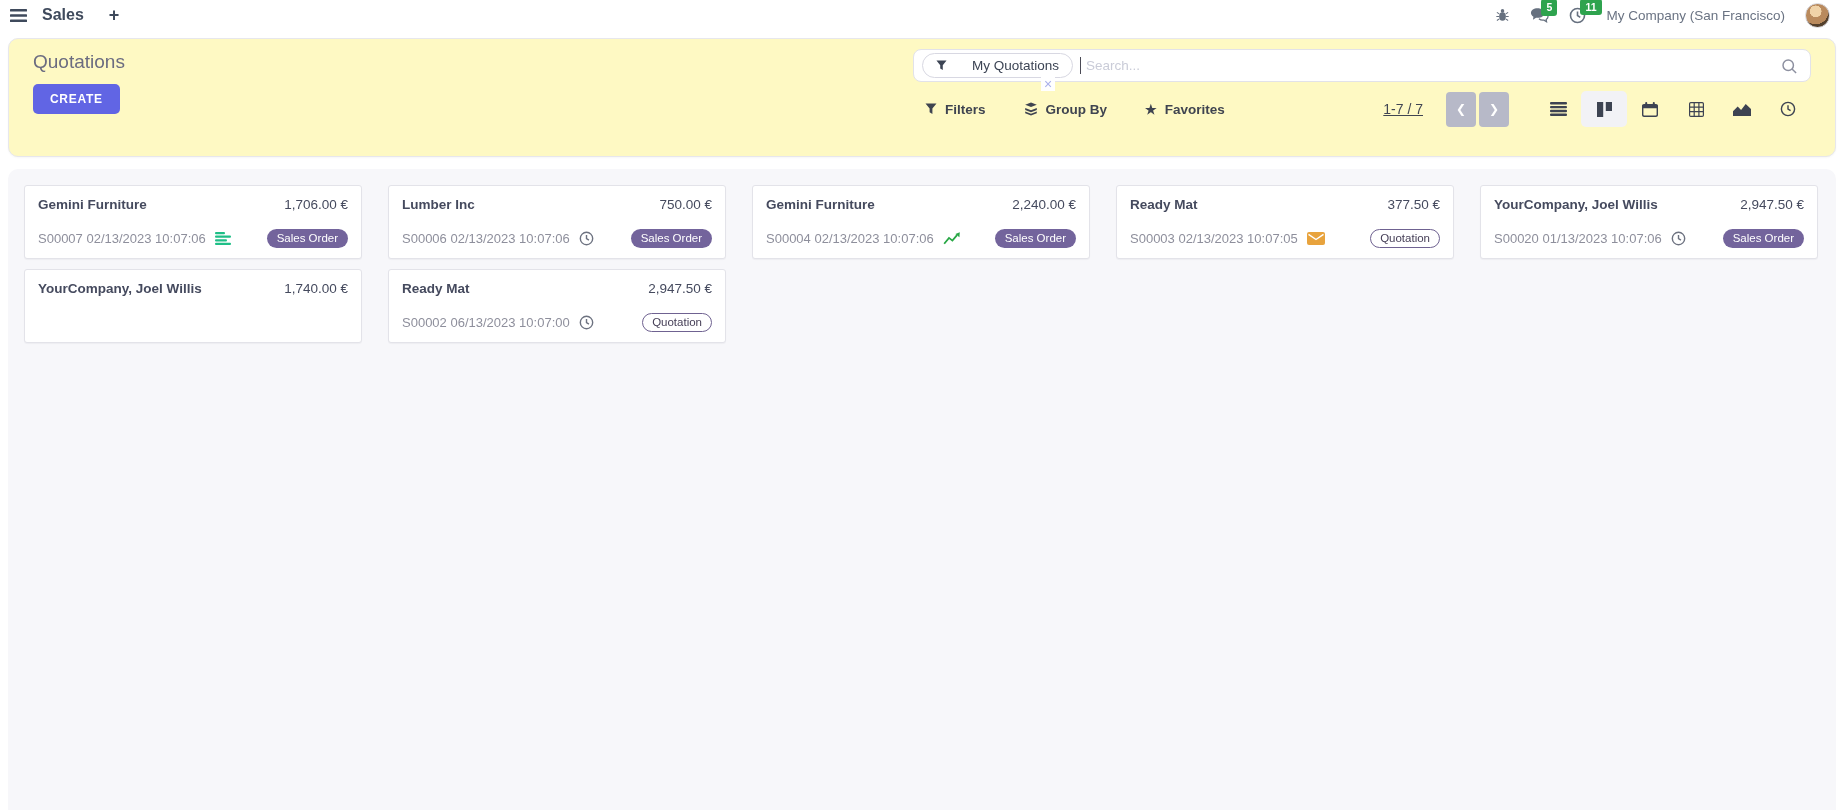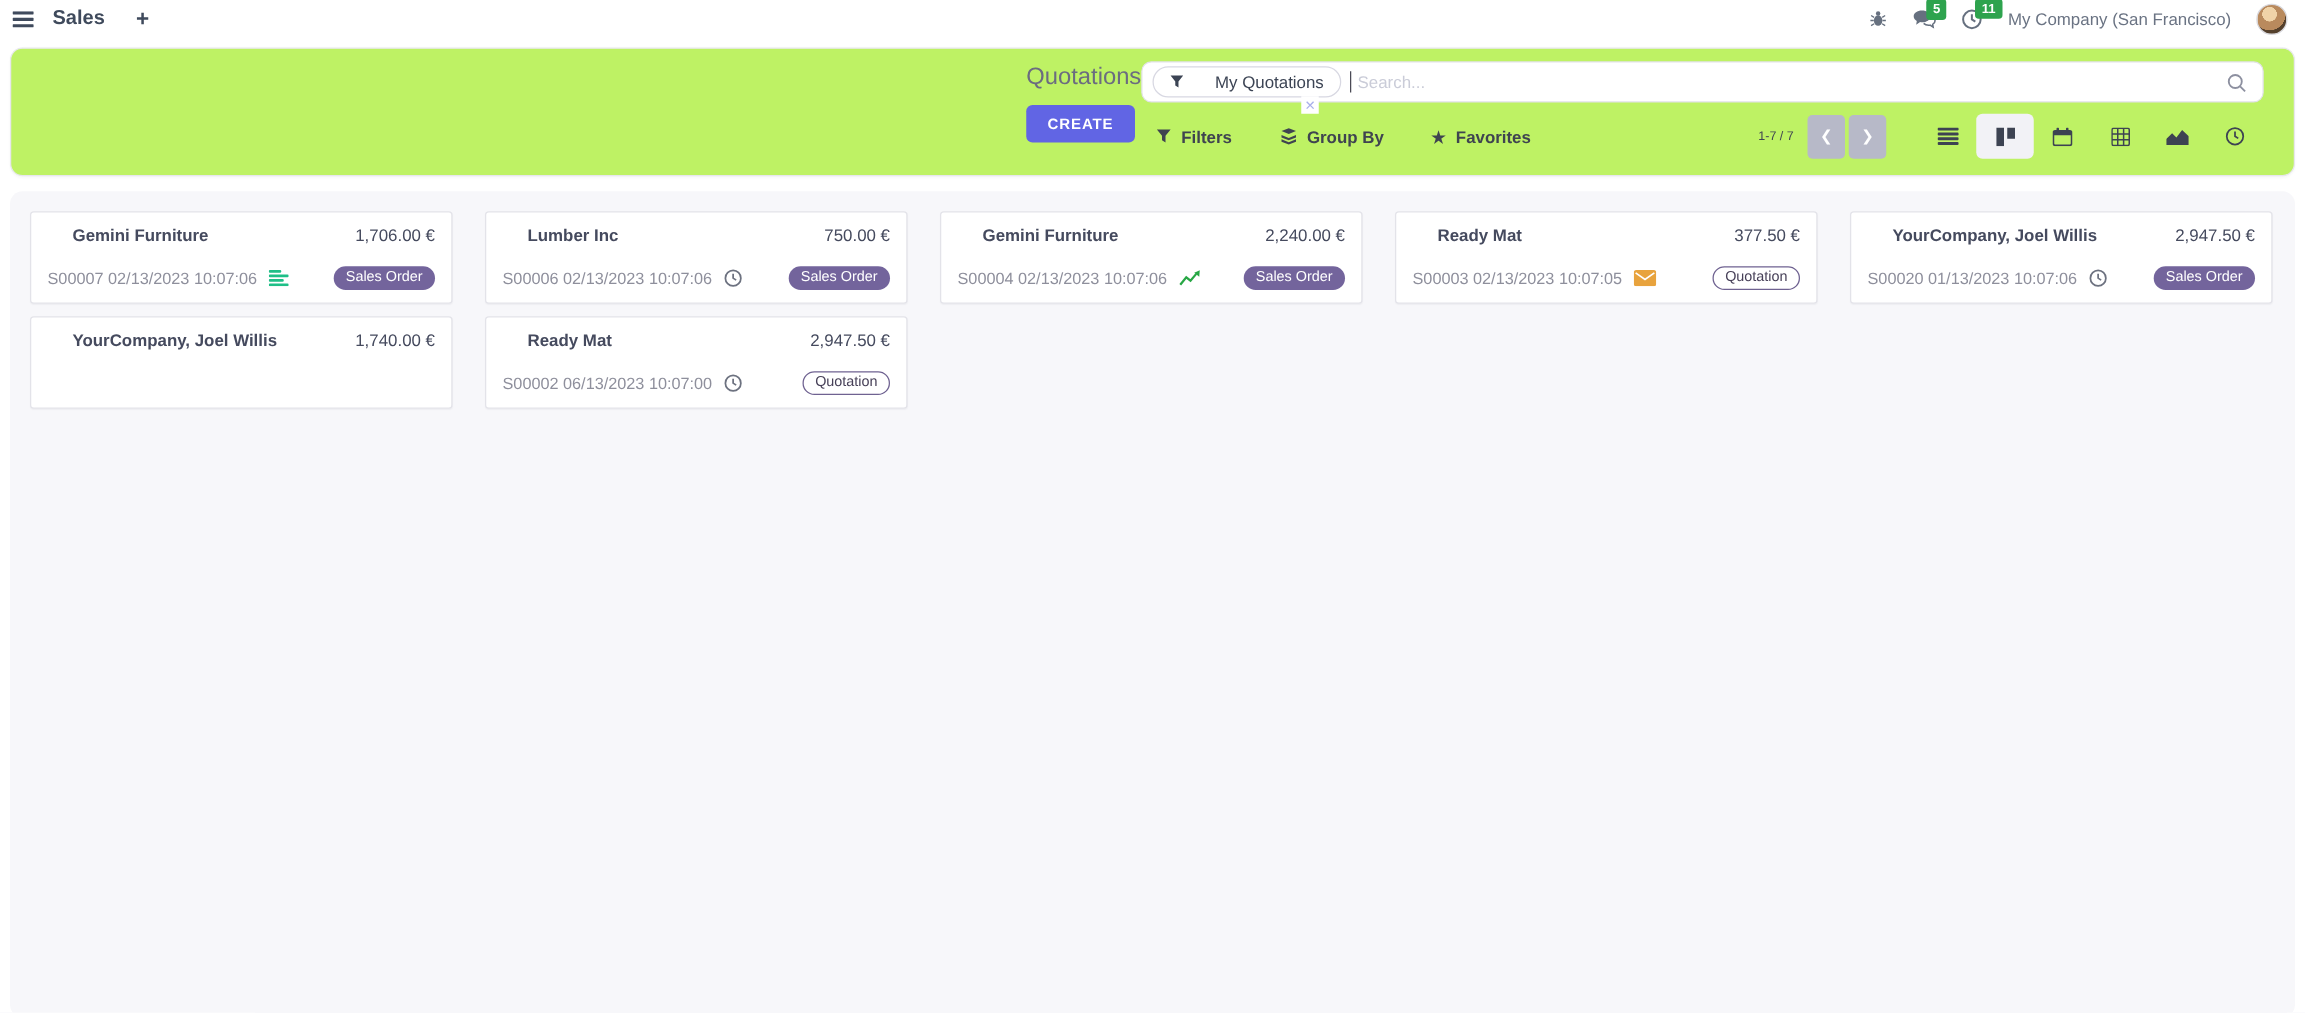--- a/index.html
+++ b/index.html
@@ -23,23 +23,23 @@
     font-size:10.5px; font-weight:700; line-height:1; padding:3px 5px; border-radius:3px;
   }
   .company { color:#6a7383; font-size:13.5px; cursor:pointer; }
   .avatar {
     width:25px; height:25px; border-radius:50%; border:1px solid #d8d8dd; cursor:pointer;
     background: radial-gradient(circle at 42% 32%, #f0d3a8 0 28%, #b98a5d 29% 62%, #54402c 63%);
   }
 
   
   .control-panel {
-    position:relative; margin:8px 8px 0; height:103px; background:#bef264;
+    position:relative; margin:8px 8px 0; height:119px; background:#fef9c3;
     border:1px solid #e7e7ec; border-radius:10px; padding:10px 24px 12px;
-    display:flex; justify-content:flex-end;
+    display:flex; justify-content:space-between;
     box-shadow:0 1px 2px rgba(40,40,60,0.04);
   }
   .cp-title { font-size:19px; font-weight:400; color:#6b6c80; margin:2px 0 11px; }
   .create-btn {
     background:var(--primary,#6165e4); color:#fff; border:none; border-radius:5px;
     font-family:inherit; font-size:12px; font-weight:700; letter-spacing:0.7px;
     padding:8px 17px; cursor:pointer;
   }
   .cp-right { width:898px; position:relative; }
   .search-bar {
@@ -64,21 +64,21 @@
     cursor:pointer; background:#fff; padding:0 3px;
   }
   .controls-row { margin-top:9px; display:flex; align-items:center; height:36px; padding-left:12px; }
   .ctrl-btn {
     display:flex; align-items:center; gap:8px; font-size:13.5px; font-weight:700;
     color:#3f4450; margin-right:38px; cursor:pointer; white-space:nowrap;
   }
   .ctrl-btn .c-icon { color:#3f4450; }
   .star-glyph { font-size:13px; line-height:1; }
   .pager { margin-left:auto; display:flex; align-items:center; }
-  .pager-text { font-size:10px; color:#404552; margin-right:8px; cursor:pointer; }
+  .pager-text { font-size:14px; color:#404552; margin-right:20px; cursor:pointer;text-decoration:underline; }
   .pager-btn {
     width:30px; height:35px; border:none; border-radius:4px; background:#b7b9c8; color:#fff;
     font-size:12px; display:flex; align-items:center; justify-content:center; margin-left:3px; cursor:pointer;
     font-family:inherit;
   }
   .view-switcher { display:flex; margin-left:26px; }
   .vs-item {
     width:46px; height:36px; display:flex; align-items:center; justify-content:center;
     color:#3d4352; border-radius:5px; cursor:pointer;
   }
@@ -87,21 +87,21 @@
   
   .content {
     margin:12px 8px 0; height:661px; background:#f7f7fa; border-radius:10px; padding:16px;
   }
   .kanban { display:flex; flex-wrap:wrap; gap:10px 26px; }
   .card {
     width:338px; height:74px; background:#fff; border:1px solid #e3e3e9; border-radius:3px;
     padding:11px 13px 10px; display:flex; flex-direction:column; justify-content:space-between;
     box-shadow:0 1px 1px rgba(30,30,50,0.04); cursor:pointer;
   }
-  .card-top { display:flex; justify-content:space-between; align-items:baseline;margin-left:20px; }
+  .card-top { display:flex; justify-content:space-between; align-items:baseline; }
   .card-name { font-size:13.5px; font-weight:700; color:#454a5e; }
   .card-amount { font-size:13.5px; font-weight:400; color:#454a5e; }
   .card-bottom { display:flex; align-items:center; }
   .card-ref { font-size:13px; color:#8e8f9c; white-space:nowrap; }
   .card-activity { margin-left:9px; display:flex; align-items:center; cursor:pointer; }
   .badge {
     margin-left:auto; font-size:11.5px; line-height:1; padding:4px 10px; border-radius:11px; white-space:nowrap;
   }
   .badge--filled { background:var(--badge-filled,#73649c); color:#fff; }
   .badge--outline { border:1px solid var(--badge-outline,#6f6291); color:#474058; background:#fff; padding:3px 9px; }

